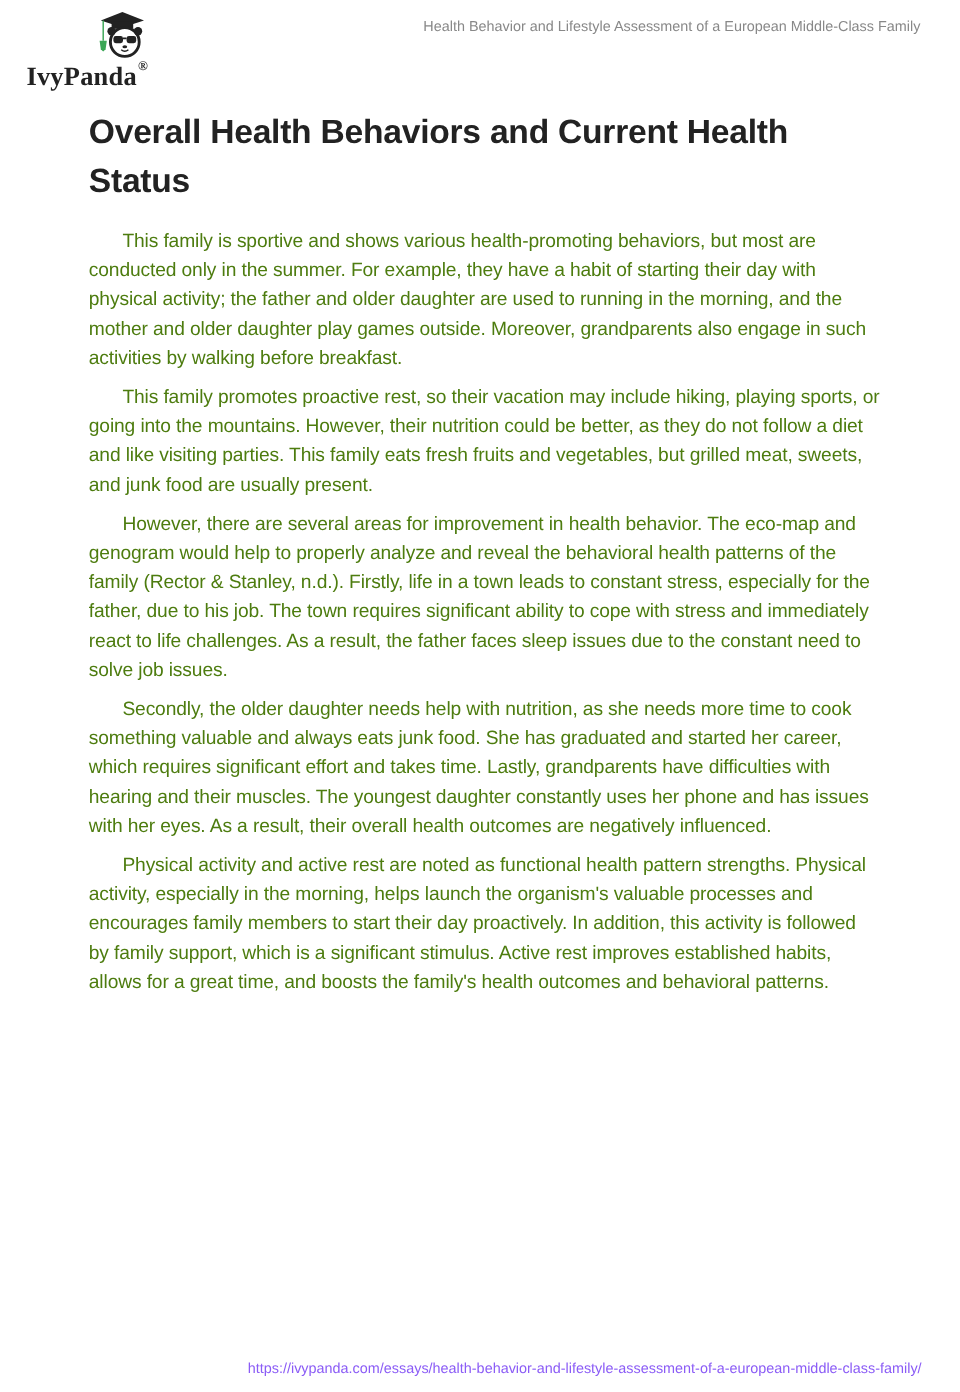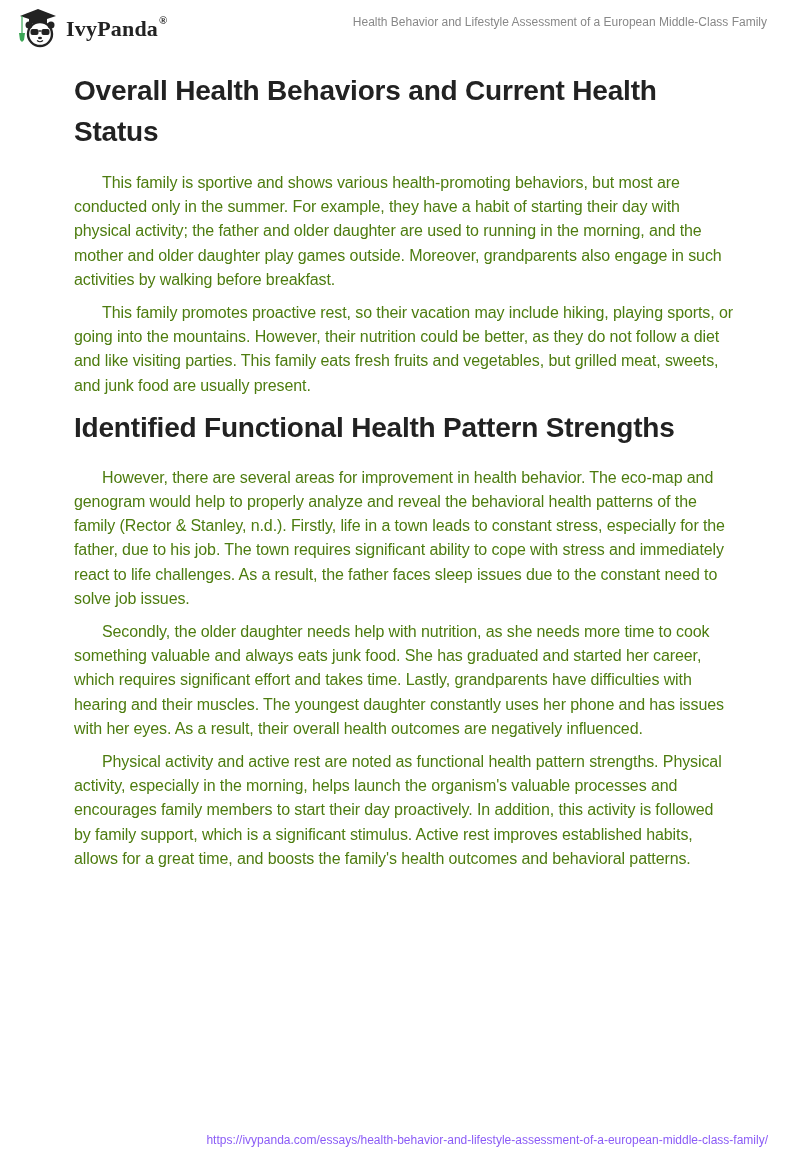--- a/index.html
+++ b/index.html
@@ -20,22 +20,23 @@
       top: 0;
       left: 0;
       width: 800px;
       height: 56px;
     }
     .logo {
       position: absolute;
       left: 16px;
       top: 8px;
       display: flex;
-      align-items: center;
+      align-items: flex-end;
       height: 40px;
+      flex-direction: column;
     }
     .logo svg {
       display: block;
     }
     .logo-text {
       font-family: "Liberation Serif", serif;
       font-weight: bold;
       font-size: 22px;
       color: #222222;
       margin-left: 6px;
@@ -68,21 +69,21 @@
     }
     h2 {
       font-family: "Liberation Sans", sans-serif;
       font-weight: bold;
       font-size: 28px;
       line-height: 41px;
       margin: 0;
       color: #222222;
       letter-spacing: -0.2px;
     }
-    h2.h-first { margin-top: 0; margin-bottom: 19px; }
+    h2.h-first { margin-top: 19px; margin-bottom: 19px; }
     h2.h-second { margin-top: 9px; margin-bottom: 18px; }
     p {
       margin: 0 0 9px 0;
       font-size: 16px;
       line-height: 24.2px;
       text-indent: 28px;
       color: #4d7c0f;
       letter-spacing: -0.1px;
     }
     .footer-url {
@@ -124,19 +125,18 @@
     <span class="logo-text"><span>IvyPanda</span><span class="logo-reg">®</span></span>
   </div>
   <div class="doc-title">Health Behavior and Lifestyle Assessment of a European Middle-Class Family</div>
 </div>
 
 <div class="content">
   <h2 class="h-first">Overall Health Behaviors and Current Health Status</h2>
   <p>This family is sportive and shows various health-promoting behaviors, but most are conducted only in the summer. For example, they have a habit of starting their day with physical activity; the father and older daughter are used to running in the morning, and the mother and older daughter play games outside. Moreover, grandparents also engage in such activities by walking before breakfast.</p>
   <p>This family promotes proactive rest, so their vacation may include hiking, playing sports, or going into the mountains. However, their nutrition could be better, as they do not follow a diet and like visiting parties. This family eats fresh fruits and vegetables, but grilled meat, sweets, and junk food are usually present.</p>
 
-  <h2 class="h-second">Identified Functional Health Pattern Strengths</h2>
   <p>However, there are several areas for improvement in health behavior. The eco-map and genogram would help to properly analyze and reveal the behavioral health patterns of the family (Rector &amp; Stanley, n.d.). Firstly, life in a town leads to constant stress, especially for the father, due to his job. The town requires significant ability to cope with stress and immediately react to life challenges. As a result, the father faces sleep issues due to the constant need to solve job issues.</p>
   <p>Secondly, the older daughter needs help with nutrition, as she needs more time to cook something valuable and always eats junk food. She has graduated and started her career, which requires significant effort and takes time. Lastly, grandparents have difficulties with hearing and their muscles. The youngest daughter constantly uses her phone and has issues with her eyes. As a result, their overall health outcomes are negatively influenced.</p>
   <p>Physical activity and active rest are noted as functional health pattern strengths. Physical activity, especially in the morning, helps launch the organism's valuable processes and encourages family members to start their day proactively. In addition, this activity is followed by family support, which is a significant stimulus. Active rest improves established habits, allows for a great time, and boosts the family's health outcomes and behavioral patterns.</p>
 </div>
 
 <div class="footer-url">https://ivypanda.com/essays/health-behavior-and-lifestyle-assessment-of-a-european-middle-class-family/</div>
 
 </body></html>

